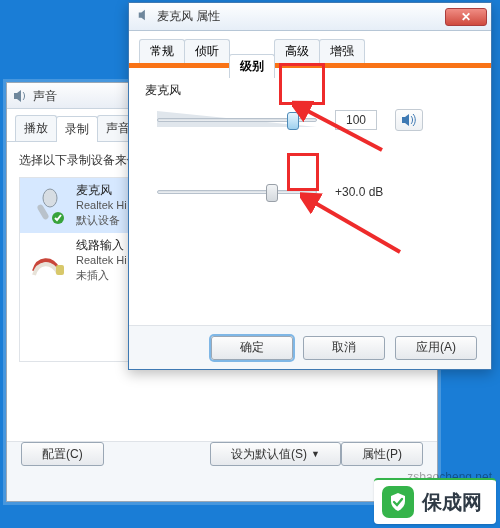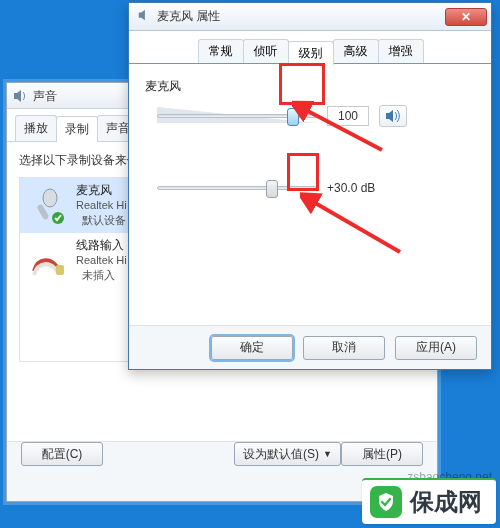--- a/index.html
+++ b/index.html
@@ -21,57 +21,57 @@
   .sound-tab { padding:4px 8px; border:1px solid #c9d4df; border-bottom:none; background:#f4f7fa; color:#333; margin-right:-1px; border-radius:3px 3px 0 0;}
   .sound-tab.active { background:#fff; position:relative; top:1px; }
   .sound-body { padding:10px 12px; font-size:12px; color:#333; }
   .dev-box { border:1px solid #dfe3e8; margin-top:8px; height:185px; overflow:hidden; }
   .dev-row { display:flex; align-items:center; height:55px; padding:6px 8px; }
   .dev-row.sel { background:#d6e8ff; }
   .dev-ic { width:40px; height:40px; margin-right:8px; display:flex; align-items:center; justify-content:center; position:relative; }
   .dev-txt { line-height:15px; }
   .dev-txt .t1 { color:#222; }
   .dev-txt .t2 { color:#555; font-size:11px; }
-  .dev-txt .t3 { color:#555; font-size:11px;margin-left:6px; }
+  .dev-txt .t3 { color:#555; font-size:11px; }
   .sound-btm {
     position:absolute; left:0; right:0; bottom:0; height:60px;
     display:flex; align-items:flex-start; justify-content:space-between;
     padding:0 14px; border-top:1px solid #dfe3e8; background:#f4f7fa;
   }
   .win-btn {
     min-width: 82px; height:24px; font-size:12px; color:#333;
     background:linear-gradient(#fdfdfd,#e6e9ed); border:1px solid #9aa7b5; border-radius:3px;
-    display:inline-flex; align-items:center; justify-content:center; padding:0 8px;
+    display:inline-flex; align-items:center; justify-content:center; padding:0 20px;
   }
   .chev { margin-left:4px; font-size:9px; }
 
   
   .prop-win {
     position: absolute; left: 128px; top: 2px; width: 364px; height: 368px;
     background:#fff; border:1px solid #3e79b3;
     box-shadow: 0 4px 12px rgba(0,0,0,.25);
   }
   .prop-hdr {
     height:28px; display:flex; align-items:center; justify-content:space-between;
     background:linear-gradient(#fdfeff,#e6eef7); border-bottom:1px solid #b6c6d6;
     padding:0 4px 0 8px;
   }
   .prop-hdr .ttl { display:flex; align-items:center; gap:6px; font-size:12px; color:#333;}
   .close-btn {
     width:42px; height:18px; border:1px solid #aa3d3d; border-radius:3px;
     background:linear-gradient(#f08d84,#cf4a3e); display:flex; align-items:center; justify-content:center;
     color:#fff; font-size:12px; font-weight:bold;
   }
-  .prop-tabs { display:flex; padding:8px 10px 0 10px; font-size:12px; border-bottom:1px solid #f97316;justify-content:center; }
+  .prop-tabs { display:flex; padding:8px 10px 0 10px; font-size:12px; border-bottom:5px solid #f97316; }
   .prop-tab { padding:3px 10px; border:1px solid #c9d4df; border-bottom:none; background:#f4f7fa; margin-right:-1px; border-radius:3px 3px 0 0;}
-  .prop-tab.active { background:#fff; position:relative; top:2px; }
+  .prop-tab.active { background:#fff; position:relative; top:15px;font-weight:bold; }
   .prop-body { padding:14px 16px; }
   .grp { margin-bottom:52px; }
   .grp-label { font-size:12px; color:#222; margin-bottom:10px;}
-  .slider-row { display:flex; align-items:center; gap:10px; padding-left:12px; }
+  .slider-row { display:flex; align-items:center; gap:18px; padding-left:12px; }
 
   .track {
     position:relative; width:160px; height:18px;
   }
   .track .rail {
     position:absolute; left:0; right:0; top:7px; height:4px;
     background:linear-gradient(#d7dde3,#eef1f4); border:1px solid #b7c1cc; border-radius:2px;
   }
   .track .fill-tri {
     position:absolute; left:0; top:0; width:0; height:0;
@@ -99,21 +99,21 @@
     display:flex; align-items:center; justify-content:flex-end; gap:10px;
     padding:0 14px; border-top:1px solid #dfe3e8; background:#f4f7fa;
   }
   .prop-btm .win-btn.primary { box-shadow:0 0 0 2px #7fb7e6; }
 
   
   .wm { position:absolute; right:8px; bottom:44px; font-size:12px; color:rgba(0,0,0,.35); }
   .logo {
     position:absolute; right:4px; bottom:4px; height:46px; padding:0 14px 0 8px;
     background:#fff; display:flex; align-items:center; gap:8px;
-    font-size:24px; font-weight:700; color:#2f3a45; border-radius:4px;
+    font-size:20px; font-weight:700; color:#2f3a45; border-radius:4px;
     box-shadow: 0 1px 2px rgba(0,0,0,.15); border-top:2px solid #35b44a;
   }
   .logo .badge {
     width:32px; height:32px; background:#35b44a; border-radius:7px;
     display:flex; align-items:center; justify-content:center; color:#fff;
   }
 </style>
 </head>
 <body>
 

